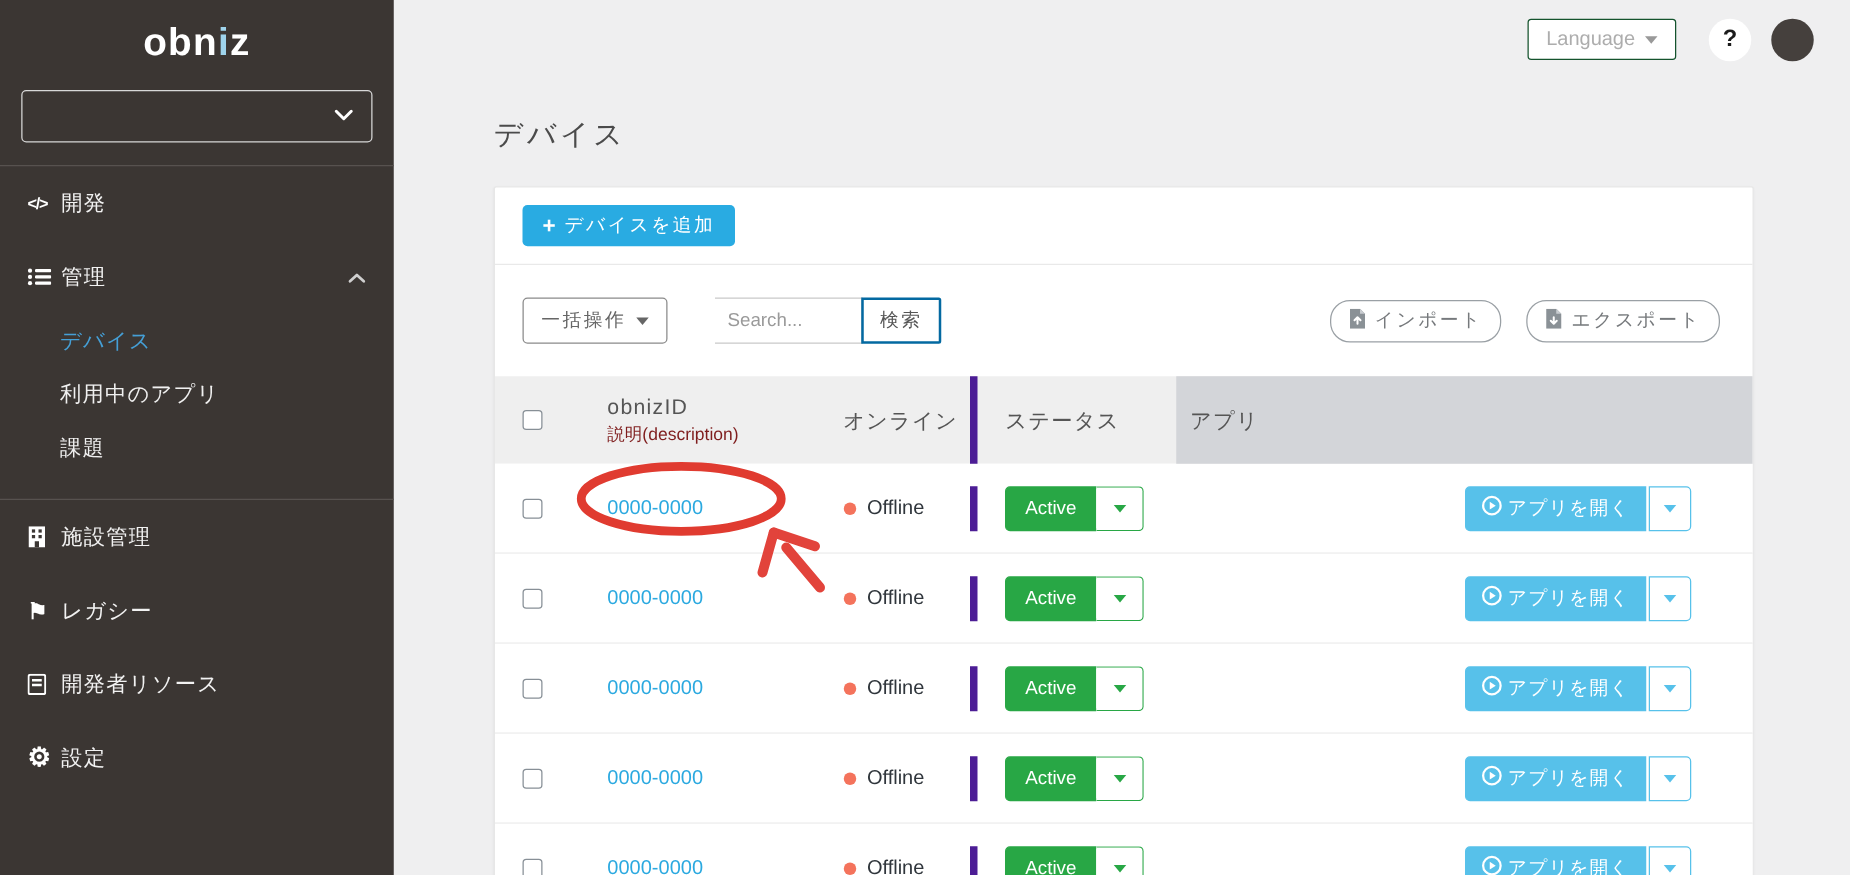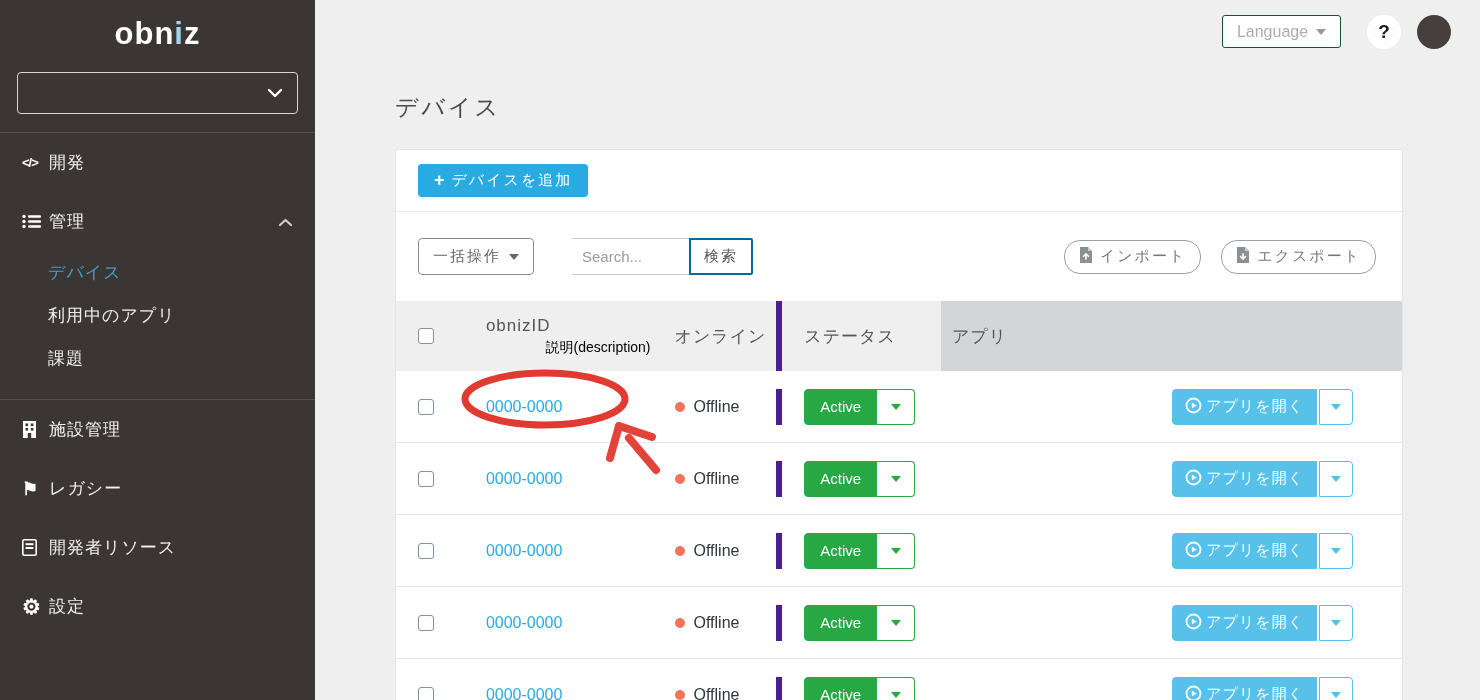--- a/index.html
+++ b/index.html
@@ -121,21 +121,21 @@
   .thead { display:flex; background:#efefef; height:70px; }
   .trow  { display:flex; height:72px; background:#fff; border-bottom:1px solid #e9e9e9; align-items:center; }
   .c1 { width:68px; display:flex; align-items:center; padding-left:22px; }
   .c2 { width:187px; padding-left:22px; display:flex; flex-direction:column; justify-content:center; }
   .c3 { width:126px; padding-left:24px; display:flex; align-items:center; }
   .c4 { width:165px; padding-left:22px; display:flex; align-items:center; border-left:6px solid #4c1d95; }
   .c5 { width:462px; display:flex; align-items:center; justify-content:flex-end; padding-right:49px; }
   .thead .c2 { padding-left:22px; }
   .thead .c5 { background:#d3d5d9; justify-content:flex-start; padding-left:11px; }
   .th-main { font-size:17px; color:#555; letter-spacing:1px; }
-  .th-sub { font-size:14px; color:#000000; margin-top:3px;text-align:right; }
+  .th-sub { font-size:14px; color:#7f1d1d; margin-top:3px; }
   .checkbox {
     width:16px; height:16px; background:#fff; border:1px solid #878f96; border-radius:3px; cursor:pointer;
   }
   .id-link { font-size:16px; color:#2ba9e0; text-decoration:none; cursor:pointer; }
   .dot { width:10px; height:10px; border-radius:50%; background:#f4735c; margin-right:9px; }
   .online-txt { font-size:16px; color:#30363c; }
 
   .split { display:inline-flex; }
   .btn-active {
     background:#28a745; color:#fff; border:1px solid #28a745; border-radius:4px 0 0 4px;

